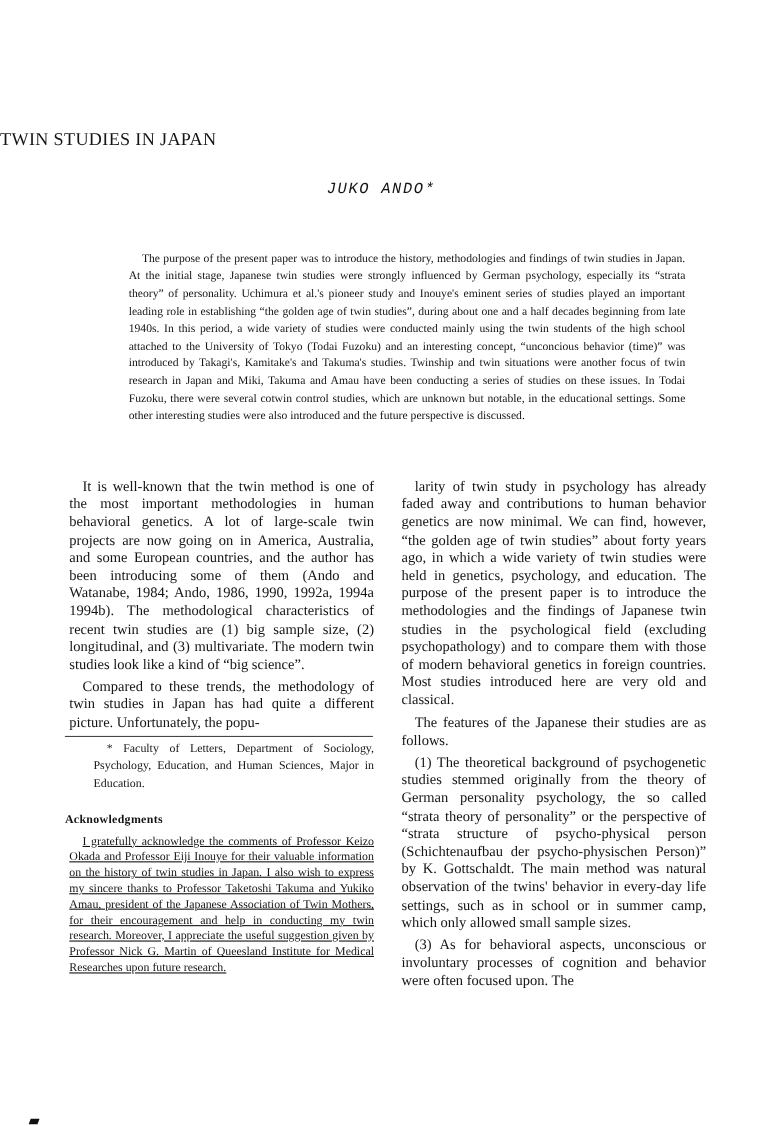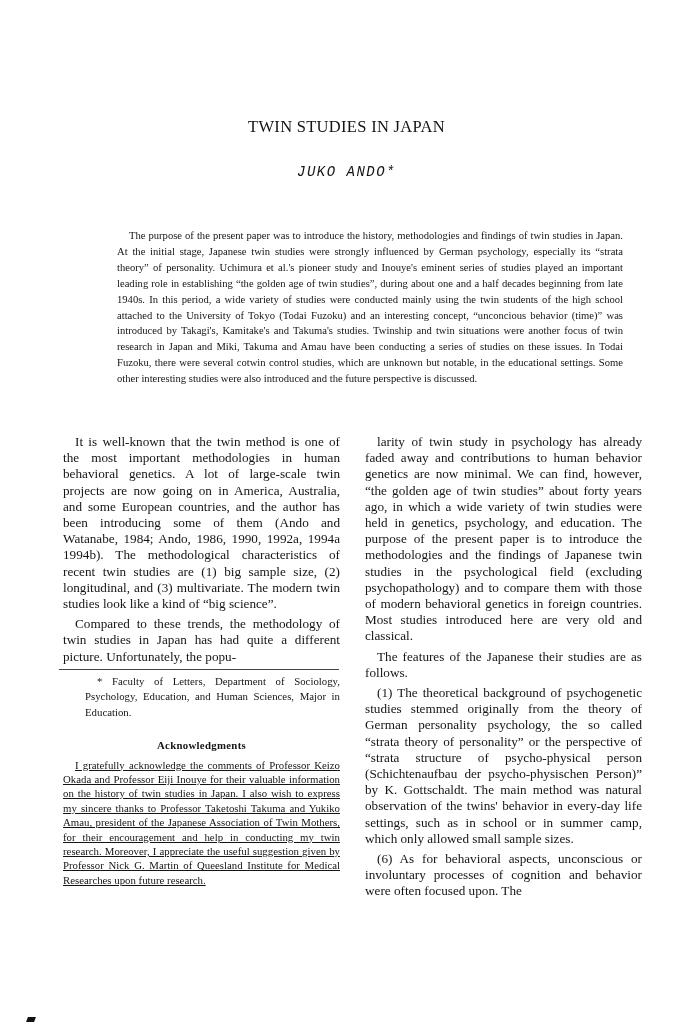--- a/index.html
+++ b/index.html
@@ -3,21 +3,21 @@
   <meta charset="utf-8">
   <style>
     html, body { margin: 0; padding: 0; background: #ffffff; }
     body {
       width: 693px; height: 1024px; position: relative; overflow: hidden;
       font-family: "Liberation Serif", "DejaVu Serif", serif;
       color: #141414;
     }
     .title {
       position: absolute; left: 0; width: 693px; top: 117px;
-      text-align: center; font-size: 16.5px; letter-spacing: 0.3px;
+      font-size: 16.5px; letter-spacing: 0.3px;
     }
     .author {
       position: absolute; left: 0; width: 693px; top: 164px;
       text-align: center; font-size: 14px; font-style: italic; letter-spacing: 1.5px; font-family: Liberation Mono, monospace;
     }
     .abstract {
       position: absolute; left: 101px; width: 506px; top: 212px;
       font-size: 10.6px; line-height: 15.9px; text-align: justify;
       text-indent: 12px; margin: 16px;
     }
@@ -30,21 +30,21 @@
     .col p { margin: 4px; text-align: justify; text-indent: 12px; }
     .footnote-rule {
       width: 280px; height: 0; border-top: 1px solid #444;
       margin: 4px 0 4px 0;
     }
     .footnote {
       font-size: 10.8px; line-height: 15.5px; margin: 0;
       padding-left: 22px; text-indent: -10px; text-align: left;
     }
     .ack-heading {
-      font-size: 10.8px; font-weight: bold; text-align: center;
+      font-size: 10.8px; font-weight: bold; 
       margin: 17px 0 2px 0; letter-spacing: 0.3px;
     }
     .ack-text {
       font-size: 10.8px; line-height: 14.4px; text-align: justify;
       text-indent: 12px; margin: 0; text-decoration: underline;
     }
     .page-mark {
       position: absolute; left: 27px; top: 1017px; width: 8px; height: 5px;
       background: #111; transform: skewX(-20deg);
     }
@@ -63,16 +63,16 @@
   <div class="footnote-rule"></div>
   <p class="footnote">* Faculty of Letters, Department of Sociology, Psychology, Education, and Human Sciences, Major in Education.</p>
   <div class="ack-heading">Acknowledgments</div>
   <p class="ack-text">I gratefully acknowledge the comments of Professor Keizo Okada and Professor Eiji Inouye for their valuable information on the history of twin studies in Japan. I also wish to express my sincere thanks to Professor Taketoshi Takuma and Yukiko Amau, president of the Japanese Association of Twin Mothers, for their encouragement and help in conducting my twin research. Moreover, I appreciate the useful suggestion given by Professor Nick G. Martin of Queesland Institute for Medical Researches upon future research.</p>
 </div>
 
 <div class="col col-right">
   <p>larity of twin study in psychology has already faded away and contributions to human behavior genetics are now minimal. We can find, however, “the golden age of twin studies” about forty years ago, in which a wide variety of twin studies were held in genetics, psychology, and education. The purpose of the present paper is to introduce the methodologies and the findings of Japanese twin studies in the psychological field (excluding psychopathology) and to compare them with those of modern behavioral genetics in foreign countries. Most studies introduced here are very old and classical.</p>
   <p>The features of the Japanese their studies are as follows.</p>
   <p>(1) The theoretical background of psychogenetic studies stemmed originally from the theory of German personality psychology, the so called “strata theory of personality” or the perspective of “strata structure of psycho-physical person (Schichtenaufbau der psycho-physischen Person)” by K. Gottschaldt. The main method was natural observation of the twins' behavior in every-day life settings, such as in school or in summer camp, which only allowed small sample sizes.</p>
-  <p>(6) As for behavioral aspects, unconscious or involuntary processes of cognition and behavior were often focused upon. The</p>
+  <p>(3) As for behavioral aspects, unconscious or involuntary processes of cognition and behavior were often focused upon. The</p>
 </div>
 
 <div class="page-mark"></div>
 
 </body></html>

